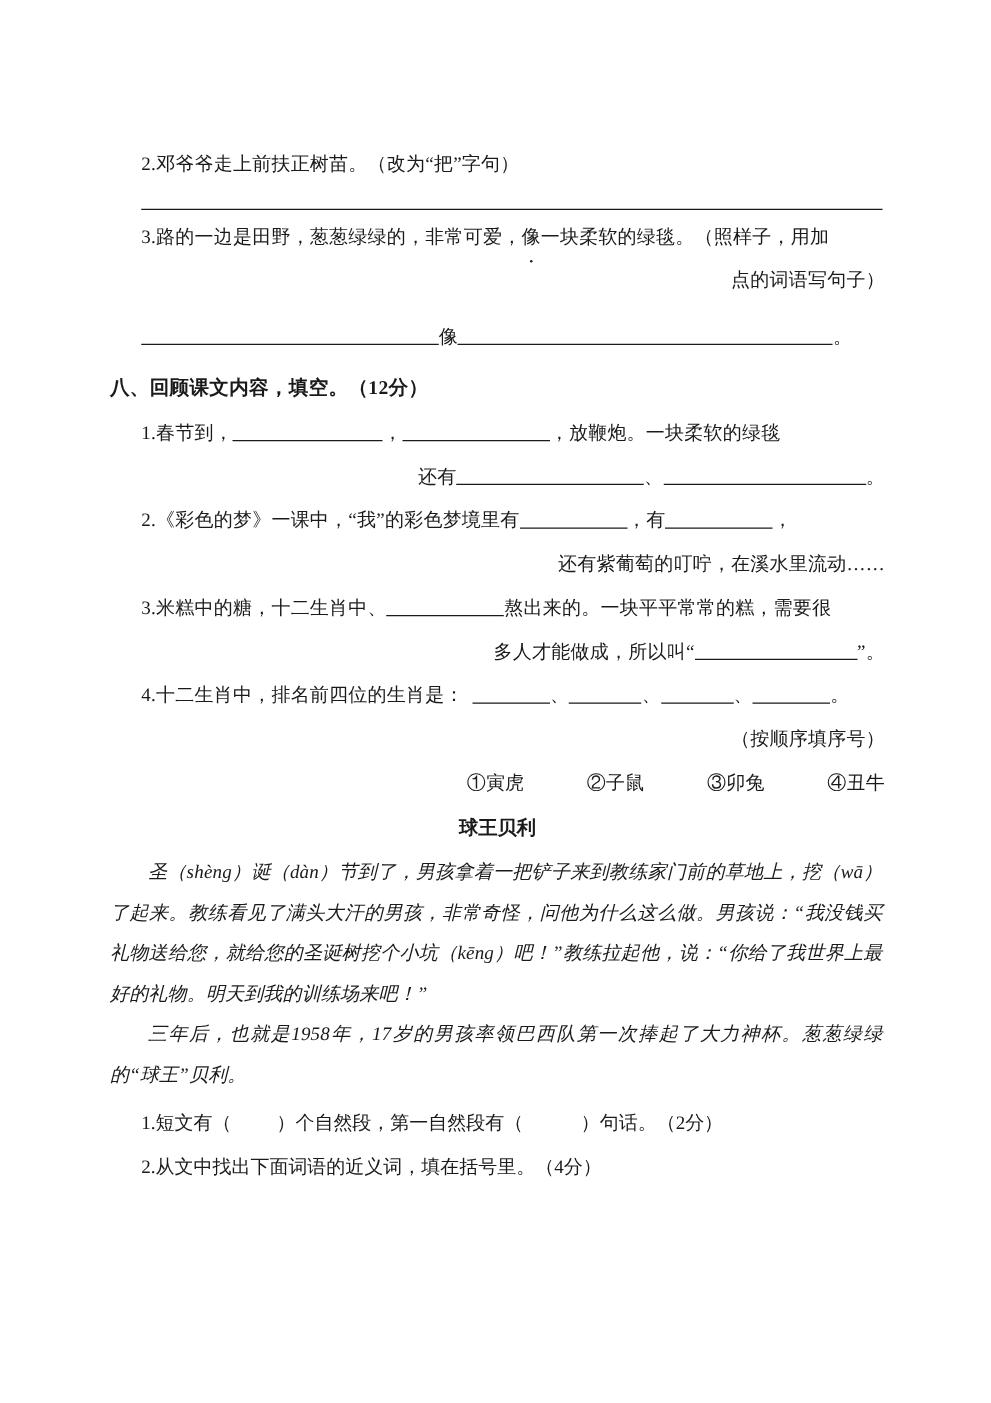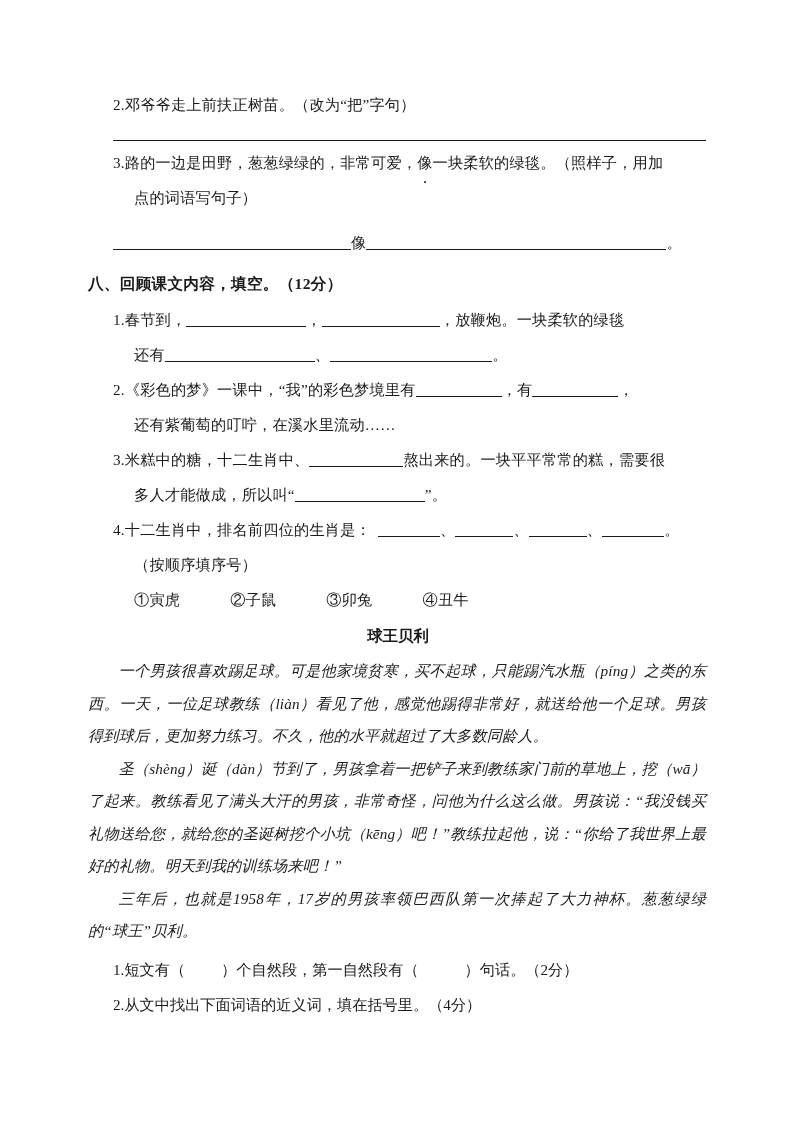--- a/index.html
+++ b/index.html
@@ -18,33 +18,33 @@
   .page {
     position: absolute;
     left: 0; top: 0;
     width: 793px;
     height: 1122px;
     background: #fff;
   }
   .content {
     position: absolute;
     left: 88px;
-    top: 87px;
+    top: 114px;
     width: 620px;
   }
 
   
   .line {
     font-size: 15.2px;
     line-height: 35px;
     white-space: nowrap;
     letter-spacing: 0.2px;
   }
   .indent1 { padding-left: 25px; }
-  .indent2 { padding-left: 46px; }
+  .indent2 { padding-left: 46px; text-align: right; }
 
   .heading {
     font-size: 15.6px;
     font-weight: bold;
     line-height: 36px;
     letter-spacing: 0.3px;
     margin-top: 6px;
   }
 
   
@@ -170,21 +170,20 @@
     <div class="line indent2">
       <span>①寅虎</span><span class="gap" style="width:50px"></span><span>②子鼠</span><span class="gap" style="width:50px"></span><span>③卯兔</span><span class="gap" style="width:50px"></span><span>④丑牛</span>
     </div>
 
 
     <div class="passage-title">
       <span>球王贝利</span>
     </div>
 
     <div class="passage">
-      <p>一个男孩很喜欢踢足球。可是他家境贫寒，买不起球，只能踢汽水瓶（píng）之类的东西。一天，一位足球教练（liàn）看见了他，感觉他踢得非常好，就送给他一个足球。男孩得到球后，更加努力练习。不久，他的水平就超过了大多数同龄人。</p>
       <p>圣（shèng）诞（dàn）节到了，男孩拿着一把铲子来到教练家门前的草地上，挖（wā）了起来。教练看见了满头大汗的男孩，非常奇怪，问他为什么这么做。男孩说：“我没钱买礼物送给您，就给您的圣诞树挖个小坑（kēng）吧！”教练拉起他，说：“你给了我世界上最好的礼物。明天到我的训练场来吧！”</p>
       <p>三年后，也就是1958年，17岁的男孩率领巴西队第一次捧起了大力神杯。葱葱绿绿的“球王”贝利。</p>
     </div>
 
     <div class="q-line" style="margin-top:4px">
       <span>1.</span><span>短文有（</span><span class="gap" style="width:36px"></span><span>）个自然段，第一自然段有（</span><span class="gap" style="width:46px"></span><span>）句话。（2分）</span>
     </div>
 
     <div class="q-line">
       <span>2.</span><span>从文中找出下面词语的近义词，填在括号里。（4分）</span>

